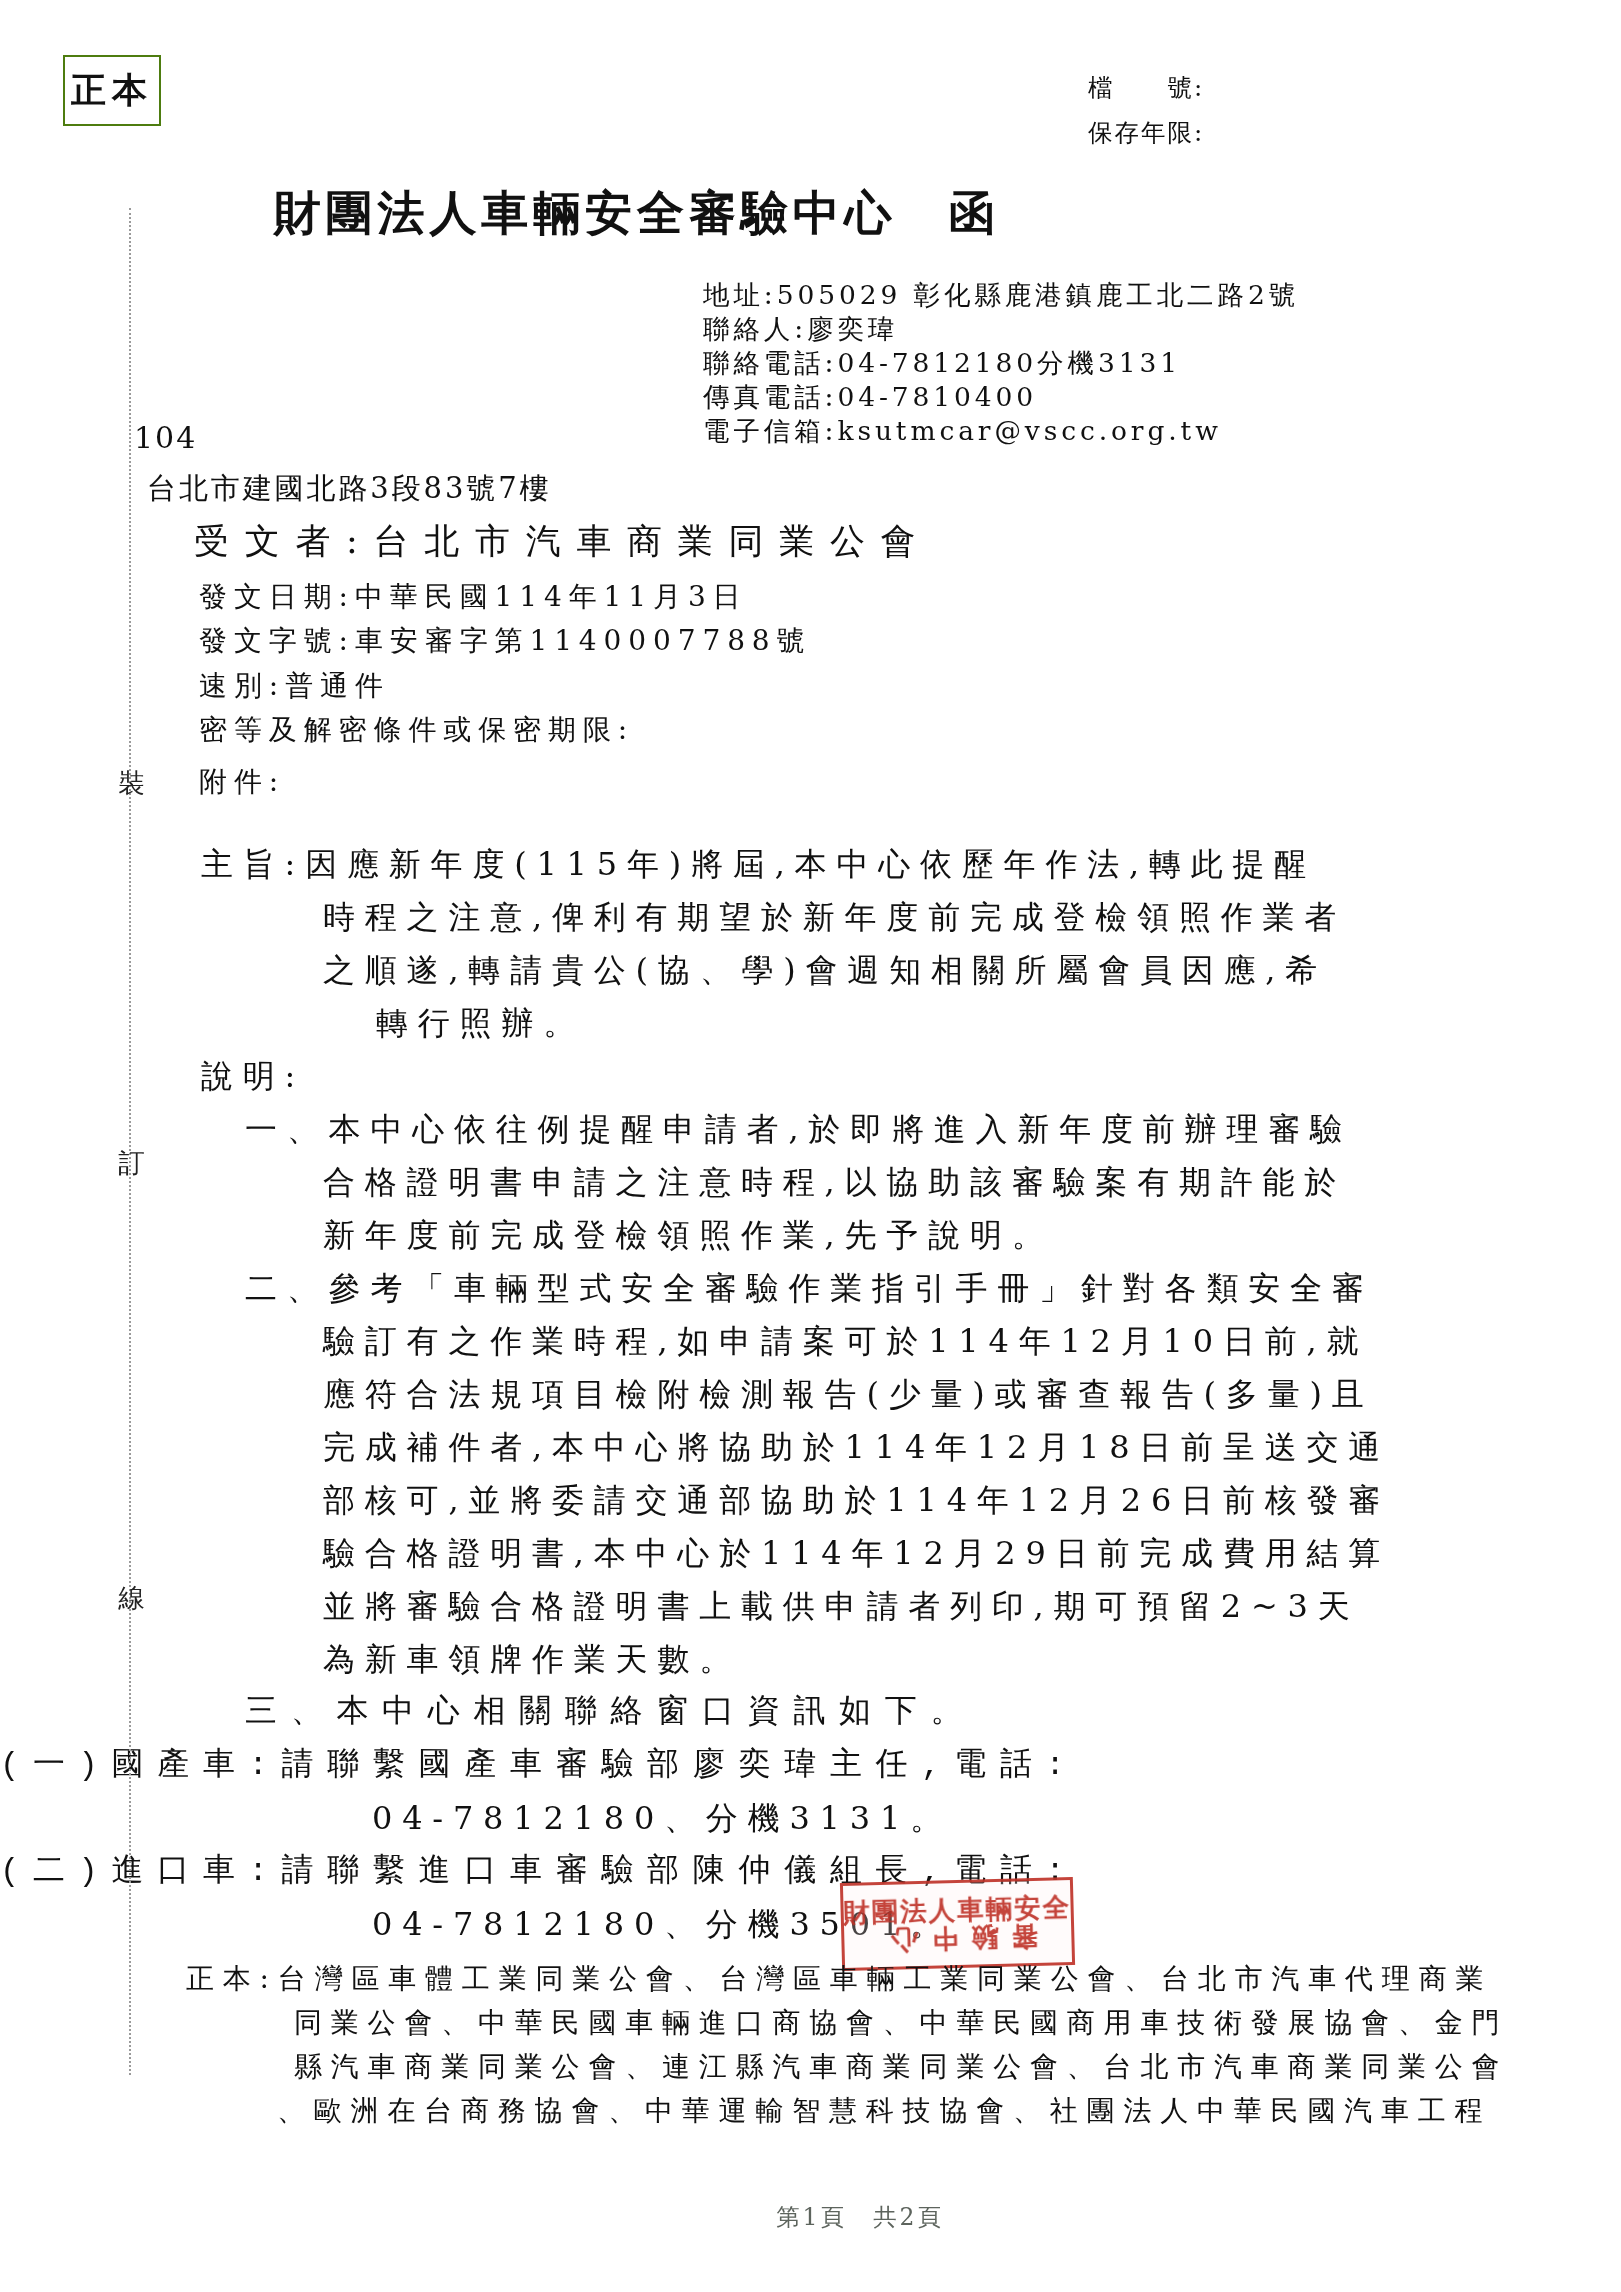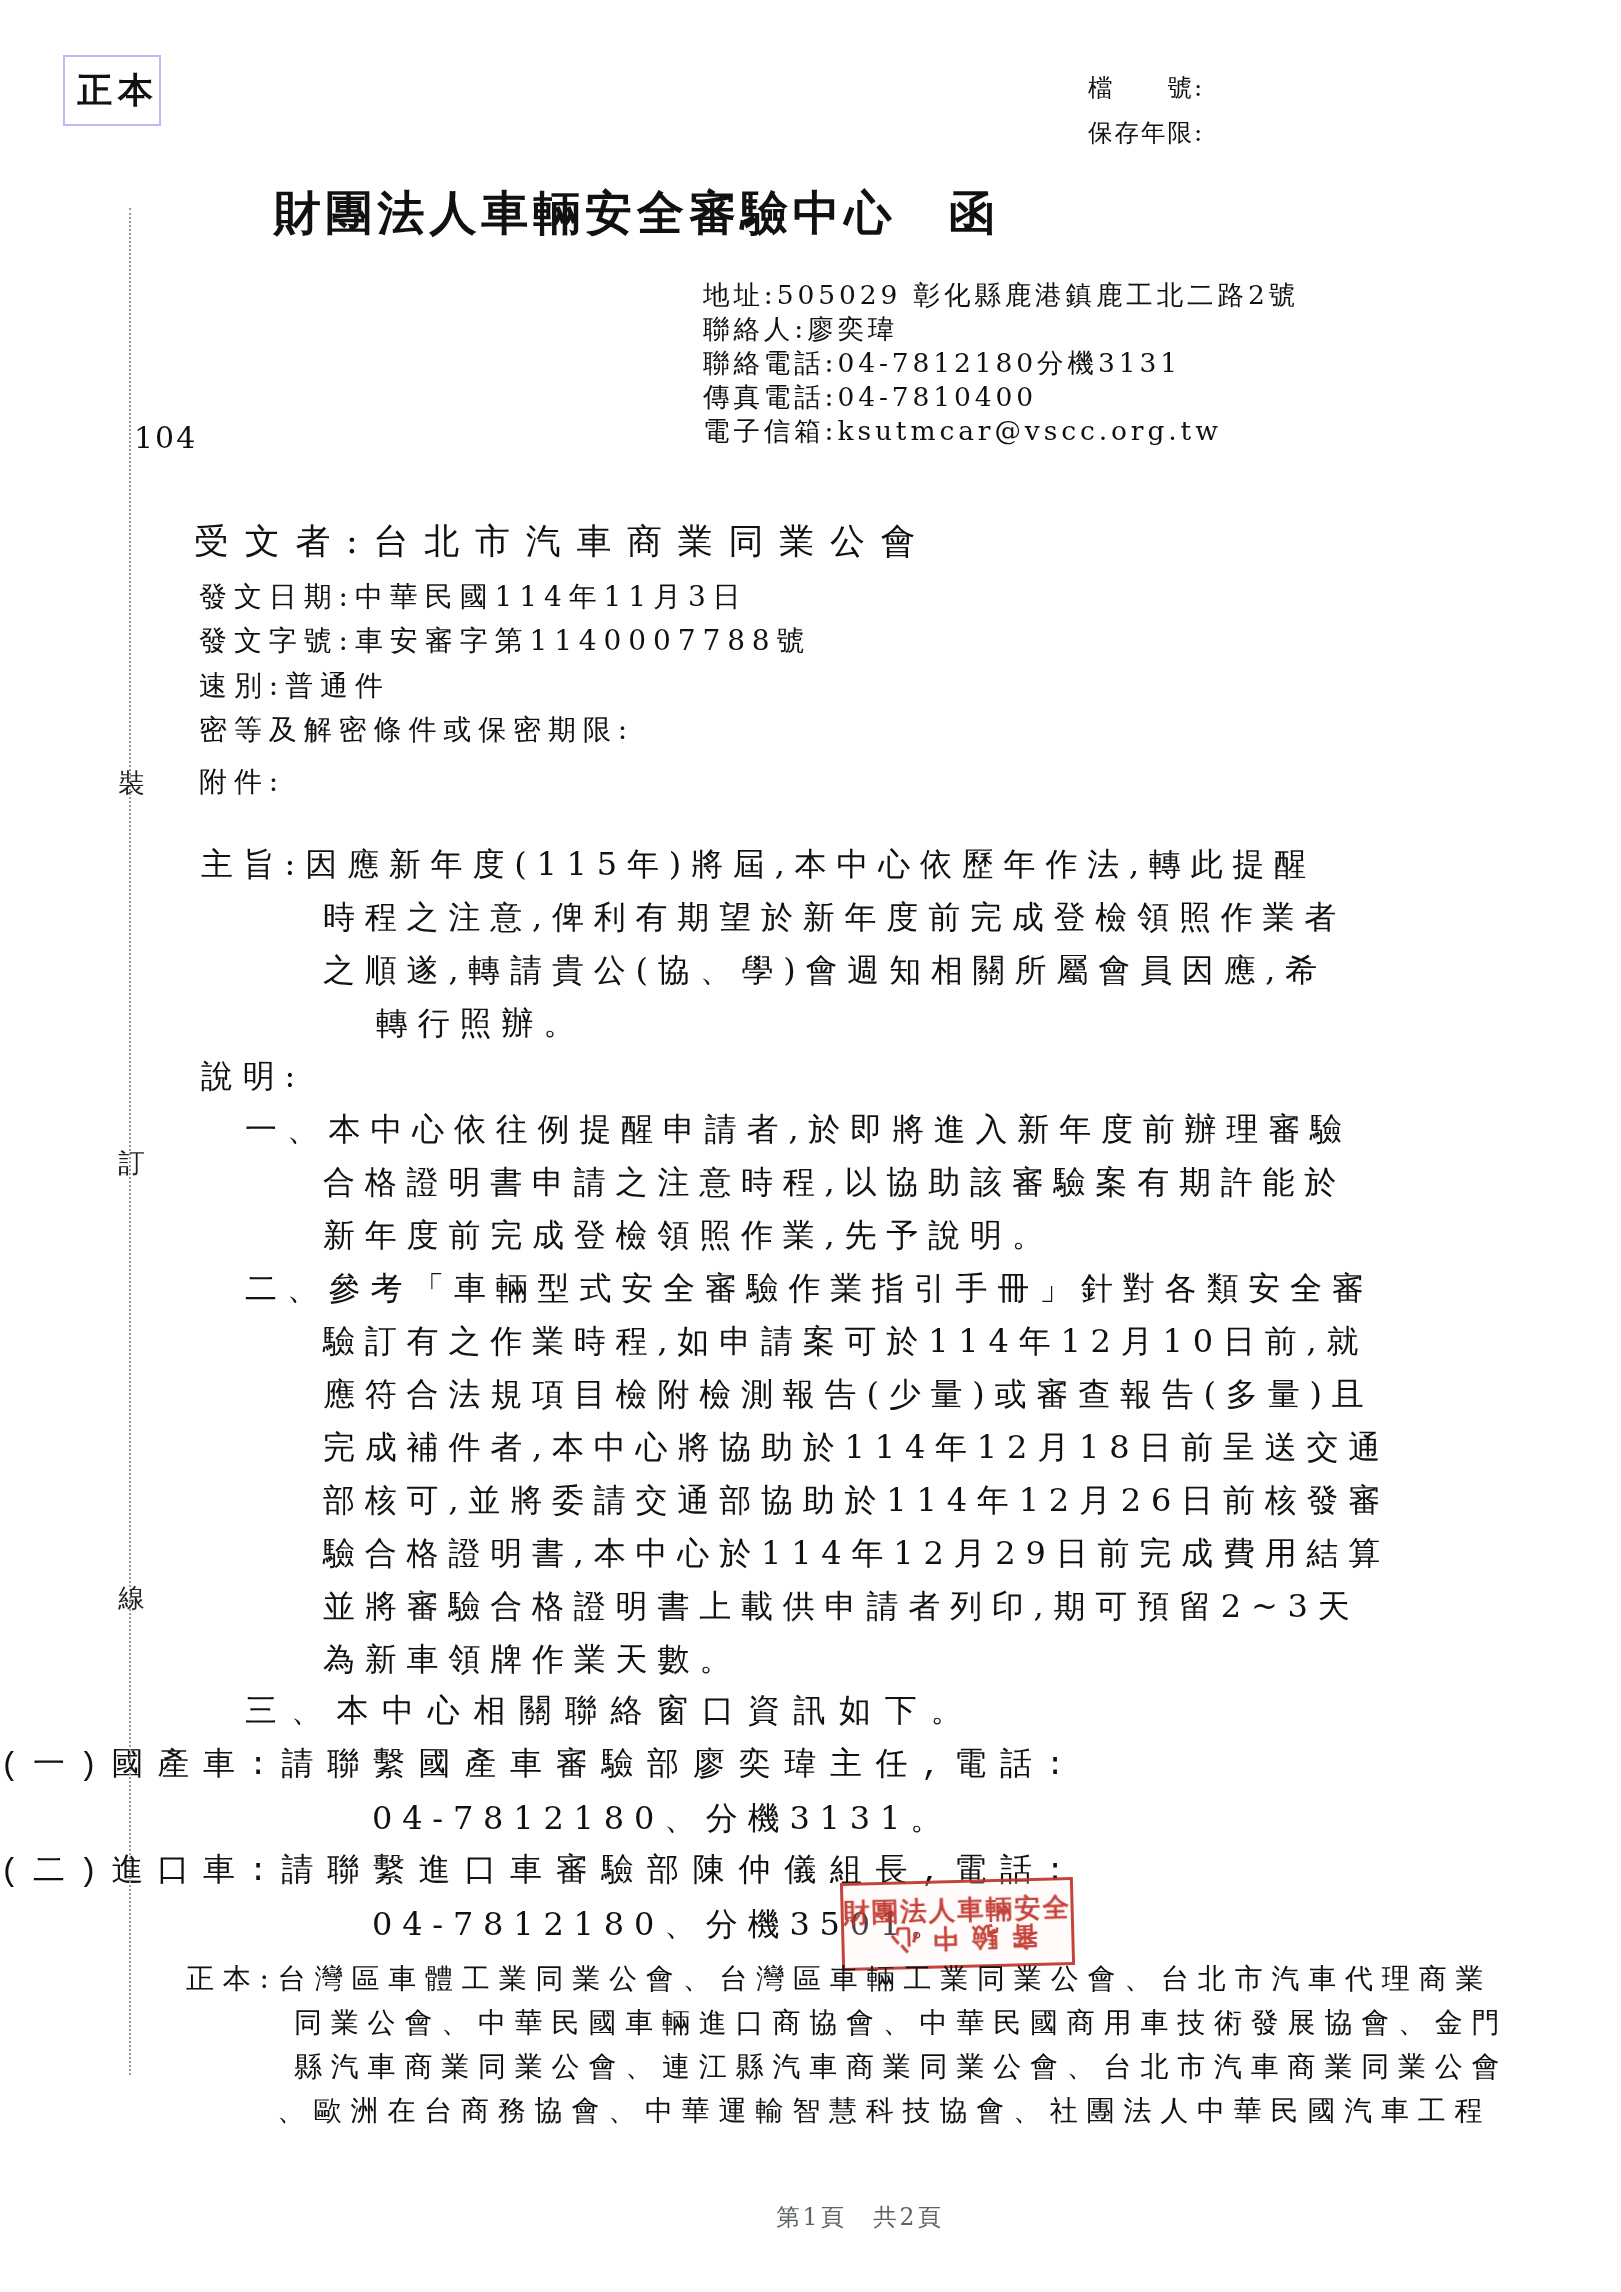--- a/index.html
+++ b/index.html
@@ -7,22 +7,22 @@
     position:relative;
     width:1621px;height:2293px;
     background:#ffffff;
     font-family:"DejaVu Serif","Liberation Serif",serif;
     color:#111;
     overflow:hidden;
   }
   
   #copy-box{
     position:absolute;left:63px;top:55px;width:94px;height:67px;
-    border:2px solid #c4b5fd;
-    display:flex;align-items:center;justify-content:flex-end;
+    border:2px solid #4d7c0f;
+    display:flex;align-items:center;justify-content:center;
     font-size:35px;letter-spacing:5.9px;font-weight:600;
   }
   
   .arch-label{position:absolute;left:1088px;font-size:24.5px;letter-spacing:2px;}
   #file-no{top:71px;}
   #retention{top:116px;}
   
   #doc-title{
     position:absolute;left:235px;top:182px;width:804px;
     text-align:center;font-size:47px;font-weight:600;letter-spacing:4.9px;
@@ -110,20 +110,21 @@
 
   <div id="contact">
     <div>地址:505029 彰化縣鹿港鎮鹿工北二路2號</div>
     <div>聯絡人:廖奕瑋</div>
     <div>聯絡電話:04-7812180分機3131</div>
     <div>傳真電話:04-7810400</div>
     <div>電子信箱:ksutmcar@vscc.org.tw</div>
   </div>
 
   <div id="zip" class="meta">104</div>
+  <div id="recv-addr" class="meta">台北市建國北路3段83號7樓</div>
   <div id="receiver" class="meta">受文者:台北市汽車商業同業公會</div>
   <div id="send-date" class="meta">發文日期:中華民國114年11月3日</div>
   <div id="doc-no" class="meta">發文字號:車安審字第1140007788號</div>
   <div id="speed" class="meta">速別:普通件</div>
   <div id="secrecy" class="meta">密等及解密條件或保密期限:</div>
   <div id="attachment" class="meta">附件:</div>
 
   <div id="body-lines">
       <div class="bl lv-subject">主旨:因應新年度(115年)將屆,本中心依歷年作法,轉此提醒</div>
       <div class="bl lv-cont">時程之注意,俾利有期望於新年度前完成登檢領照作業者</div>

